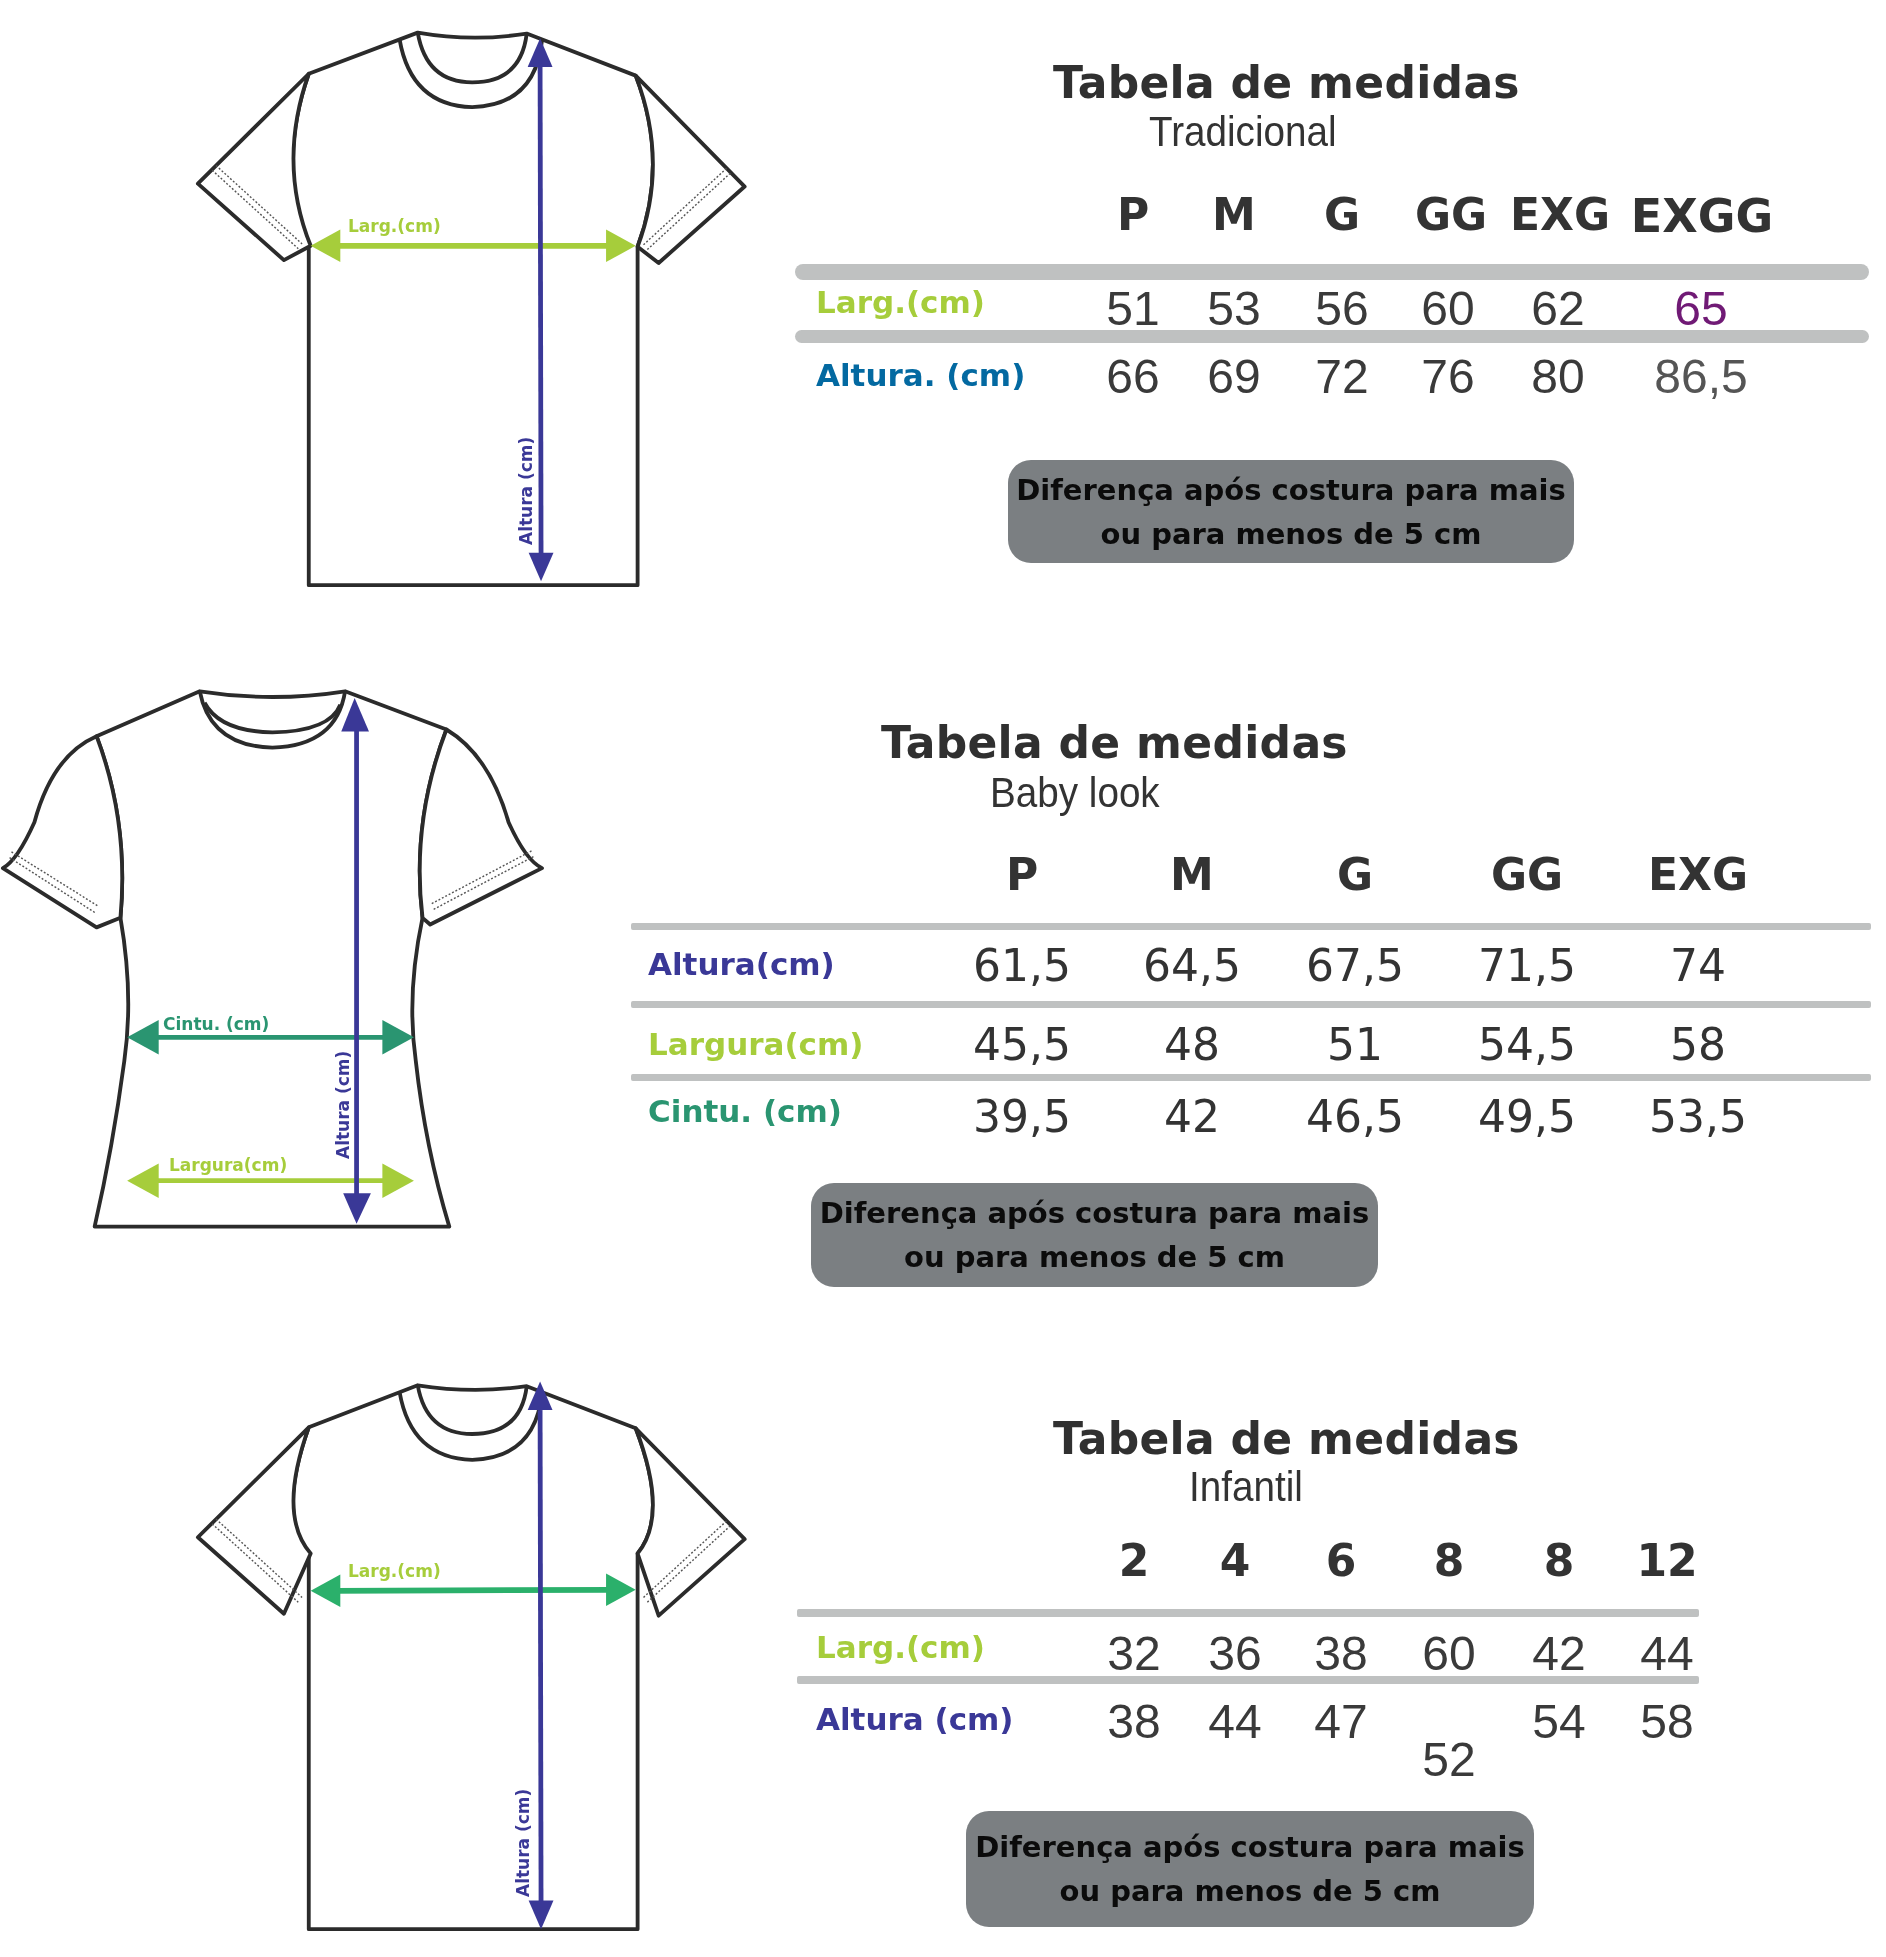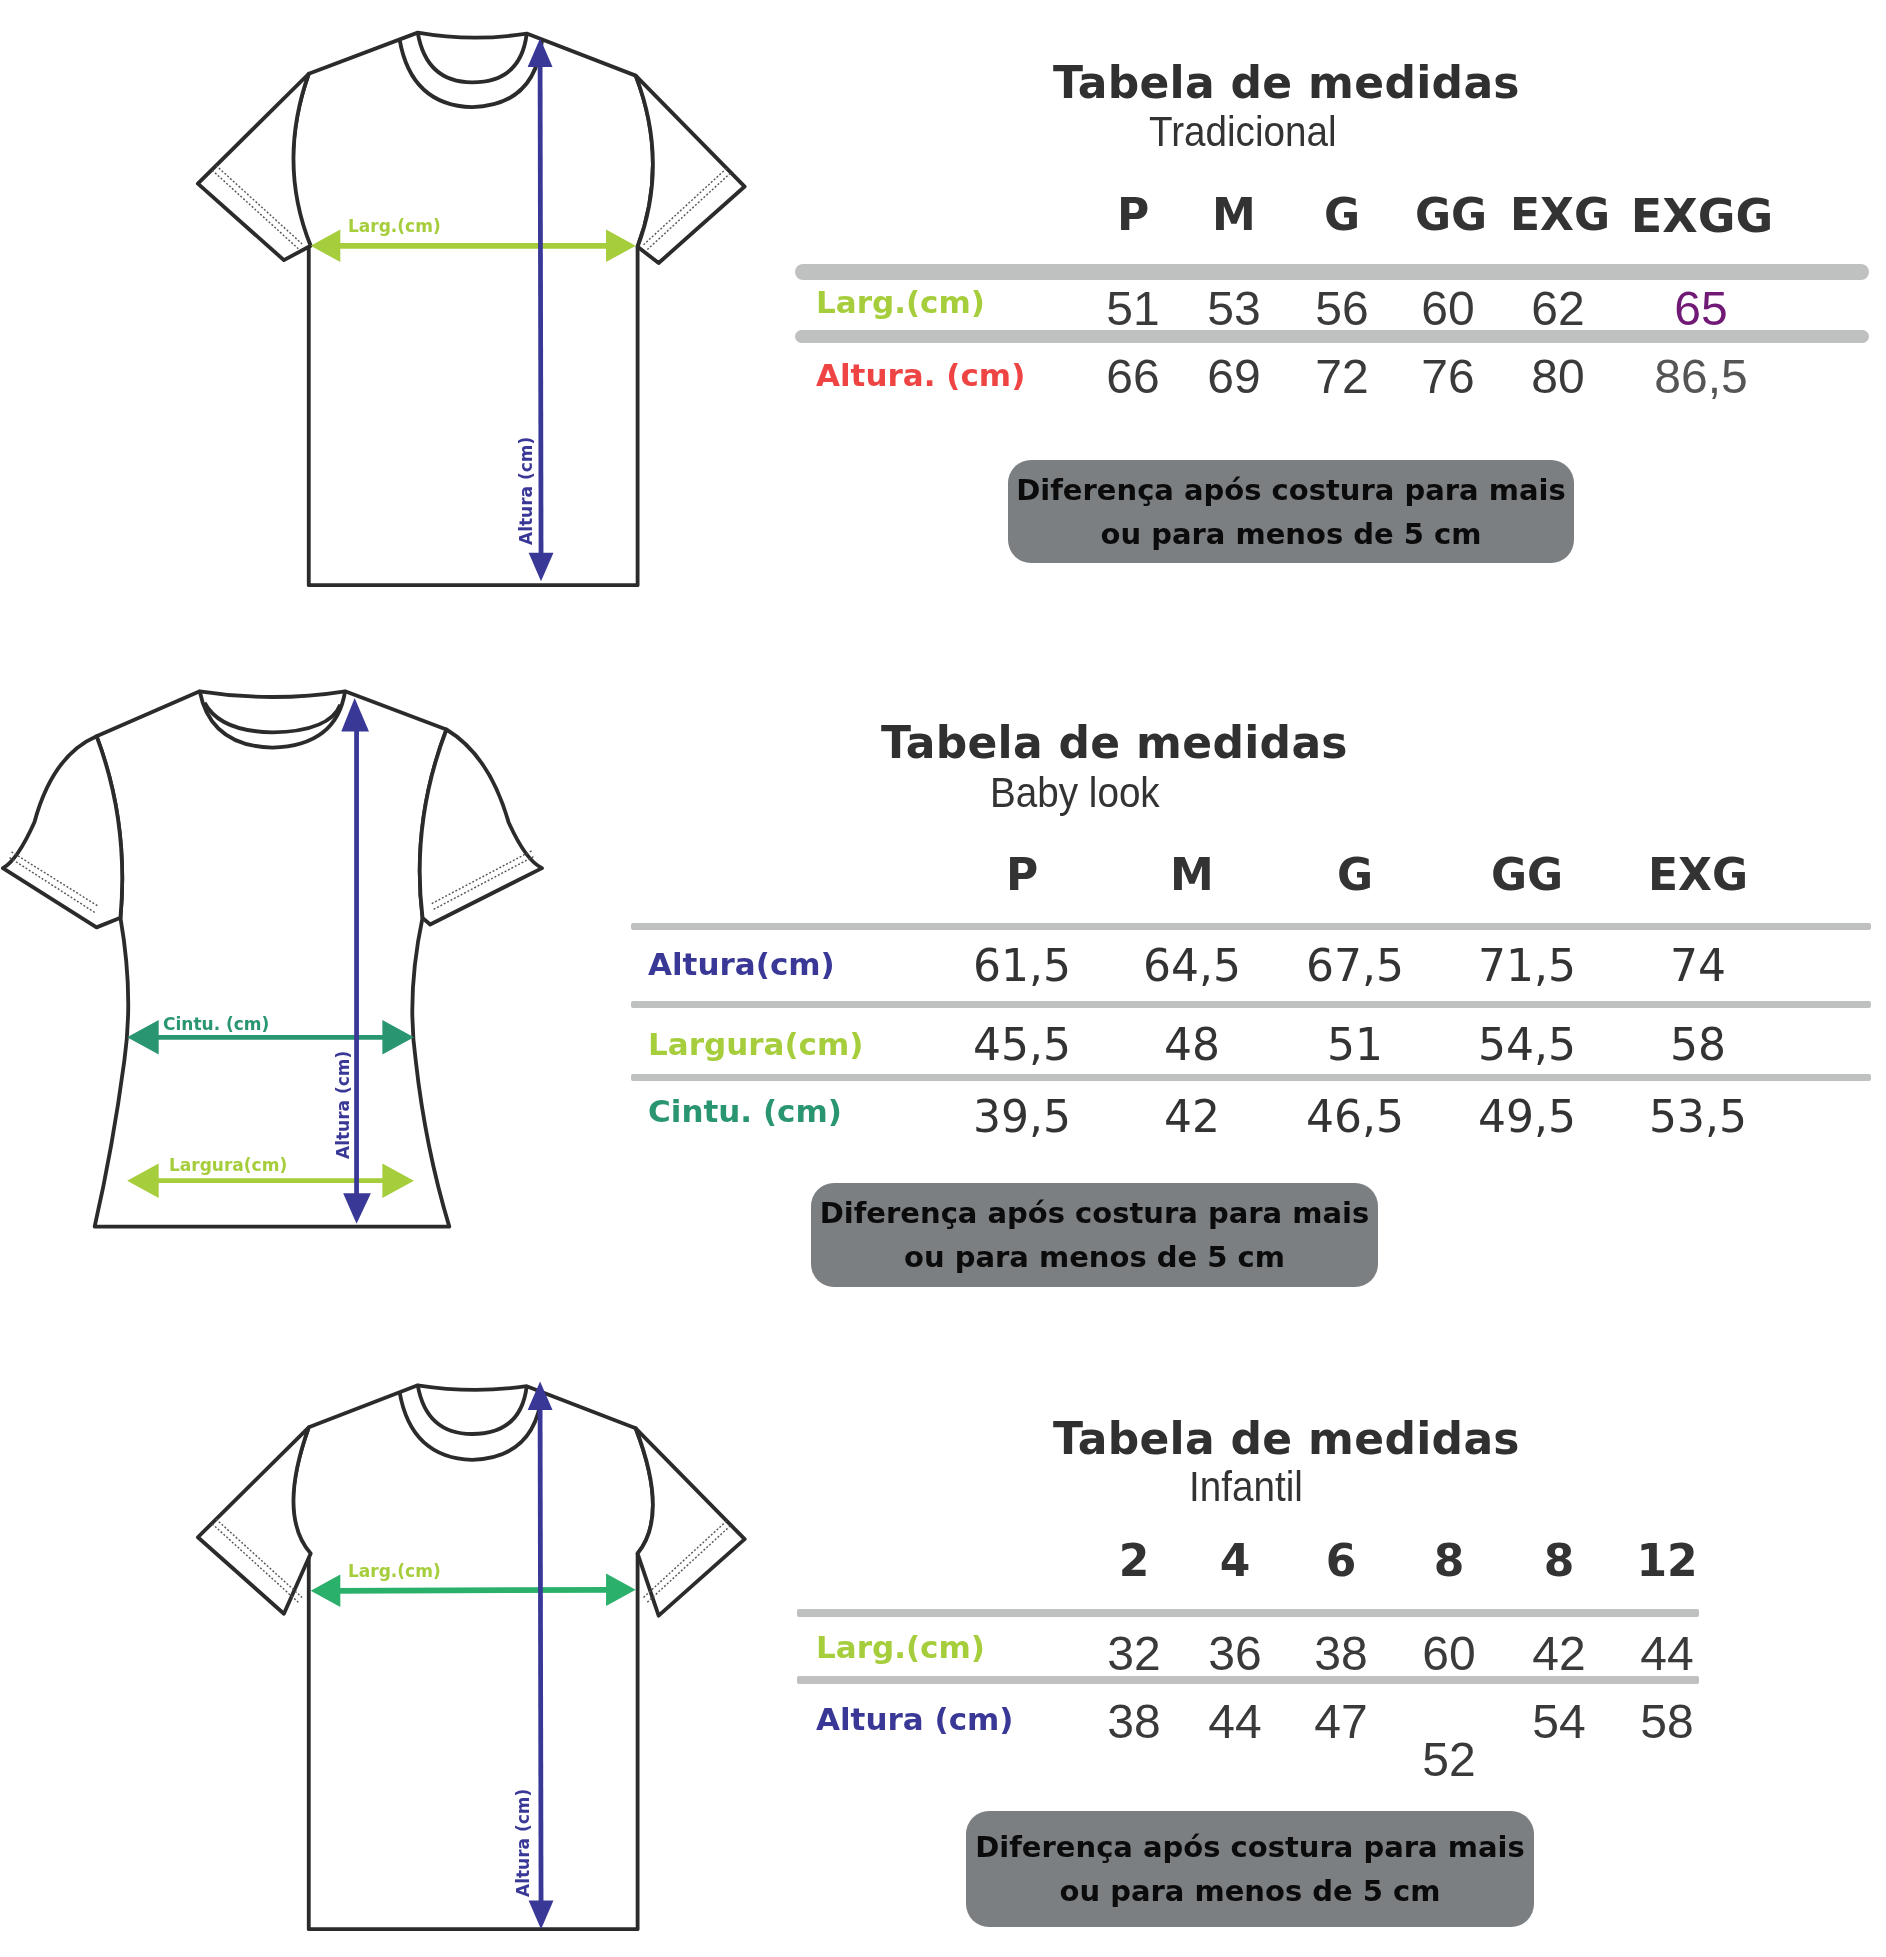--- a/index.html
+++ b/index.html
@@ -85,21 +85,21 @@
     <div class="rowlabel" style="left:816px; top:284px; color:#a6cd3b;">Larg.(cm)</div>
     <div class="val" style="left:1133px; top:281px;">51</div>
     <div class="val" style="left:1234px; top:281px;">53</div>
     <div class="val" style="left:1342px; top:281px;">56</div>
     <div class="val" style="left:1448px; top:281px;">60</div>
     <div class="val" style="left:1558px; top:281px;">62</div>
     <div class="val" style="left:1701px; top:281px; color:#701a75;">65</div>
   </div>
   <div class="bar" style="left:795px; top:330px; width:1074px; height:13.4px;"></div>
   <div>
-    <div class="rowlabel" style="left:816px; top:357px; color:#ef4444;">Altura. (cm)</div>
+    <div class="rowlabel" style="left:816px; top:357px; color:#0369a1;">Altura. (cm)</div>
     <div class="val" style="left:1133px; top:349px;">66</div>
     <div class="val" style="left:1234px; top:349px;">69</div>
     <div class="val" style="left:1342px; top:349px;">72</div>
     <div class="val" style="left:1448px; top:349px;">76</div>
     <div class="val" style="left:1558px; top:349px;">80</div>
     <div class="val" style="left:1701px; top:349px; color:#555;">86,5</div>
   </div>
 
   <div class="note" style="left:1008px; top:460px; width:566px; height:103px;">
     <span>Diferença após costura para mais</span>

